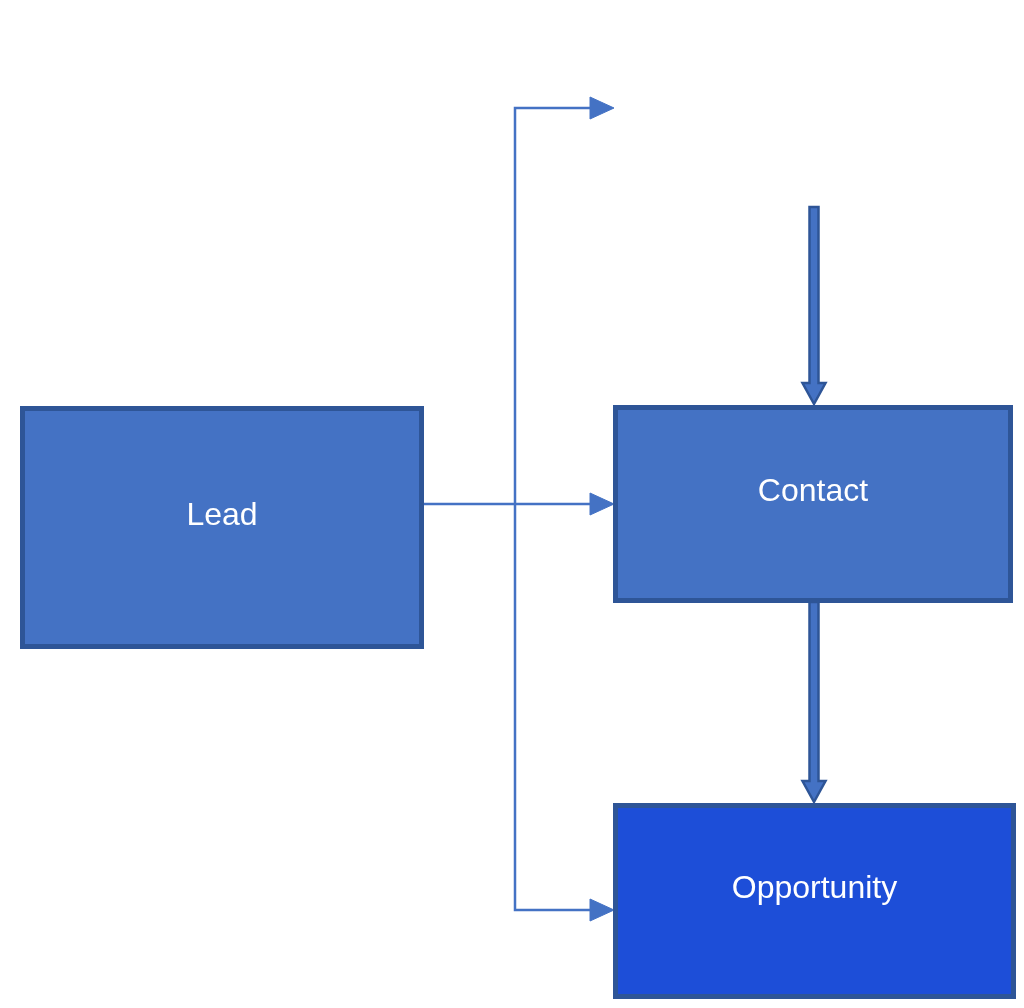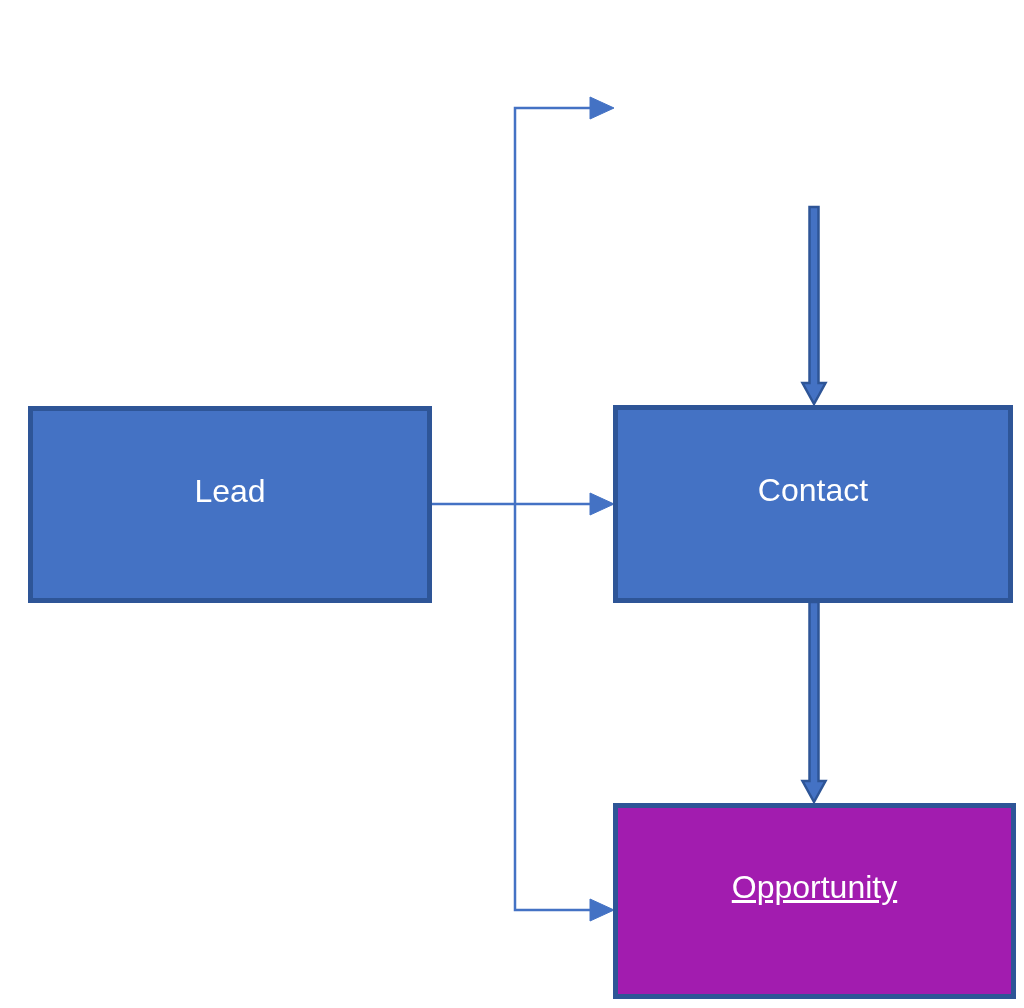--- a/index.html
+++ b/index.html
@@ -31,21 +31,21 @@
     justify-content: center;
     color: #FFFFFF;
     font-size: 32px;
     line-height: 1;
   }
   .node .node-label {
     transform: translateY(-14px);
     white-space: nowrap;
   }
   .node-account     { left: 613px; top: 10px;  width: 400px; height: 198px; background: #ED7D31; }
-  .node-lead        { left: 28px;  top: 406px; width: 404px; height: 197px; background: #4472C4; align-items: center; }
+  .node-lead        { left: 20px;  top: 406px; width: 404px; height: 243px; background: #4472C4; align-items: center; }
   .node-contact     { left: 613px; top: 405px; width: 400px; height: 198px; background: #4472C4; }
   .node-opportunity { left: 613px; top: 803px; width: 403px; height: 196px; background: #70AD47; }
 </style>
 </head>
 <body>
 
 <div class="canvas">
 
   <svg class="connector-layer" viewBox="0 0 1024 1008" xmlns="http://www.w3.org/2000/svg">
 
@@ -66,17 +66,17 @@
 
 
   <div class="node node-lead" style="background-color: rgb(68, 114, 196); border-color: rgb(46, 85, 151); color: rgb(255, 255, 255);">
     <span class="node-label">Lead</span>
   </div>
 
   <div class="node node-contact" style="background-color: rgb(68, 114, 196); border-color: rgb(46, 85, 151); color: rgb(255, 255, 255);">
     <span class="node-label">Contact</span>
   </div>
 
-  <div class="node node-opportunity" style="background-color: #a21caf; border-color: rgb(46, 85, 151); color: rgb(255, 255, 255); text-decoration: underline;">
+  <div class="node node-opportunity" style="background-color: #1d4ed8; border-color: rgb(46, 85, 151); color: rgb(255, 255, 255);">
     <span class="node-label">Opportunity</span>
   </div>
 
 </div>
 
 </body></html>

